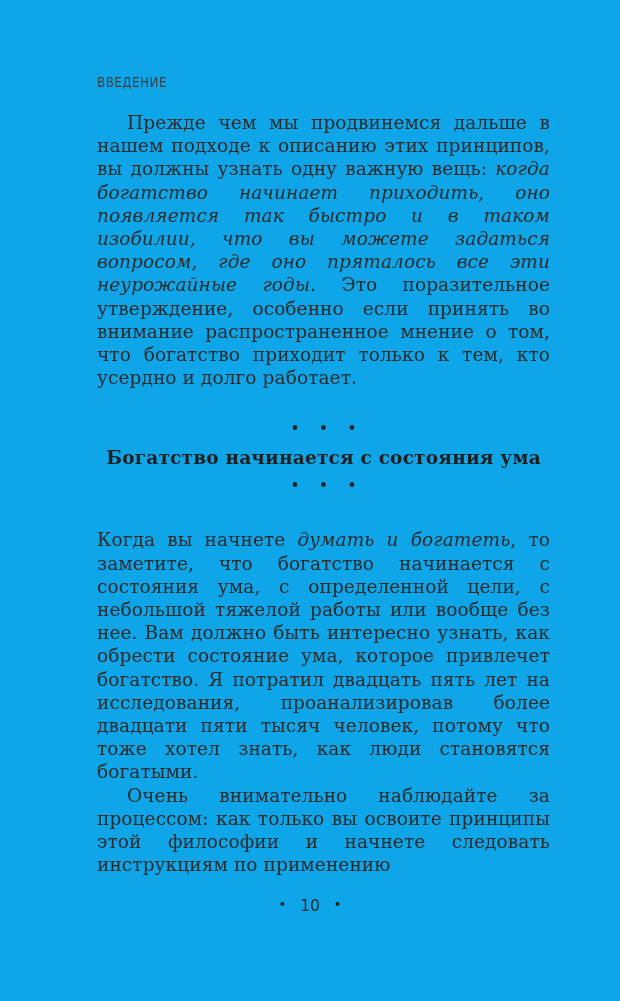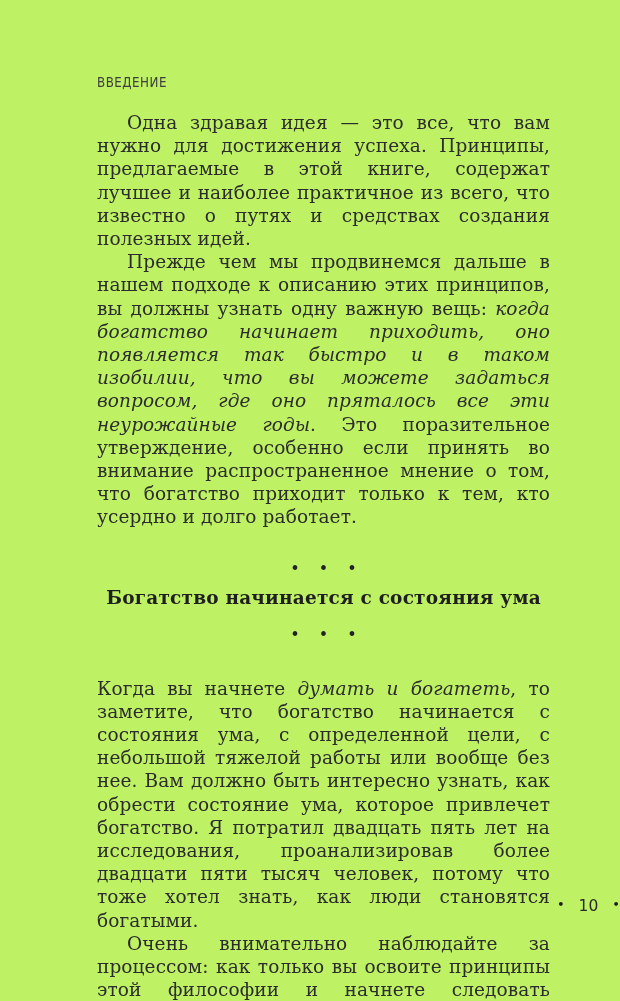--- a/index.html
+++ b/index.html
@@ -1,20 +1,20 @@
 <!DOCTYPE html>
 <html lang="ru"><head>
 <meta charset="utf-8">
 <style>
   html, body { margin: 0; padding: 0; }
   .page {
     position: relative;
     width: 620px;
     height: 1001px;
-    background: #bef264;
+    background: #0ea5e9;
     box-sizing: border-box;
     padding: 74px 70px 0 97px;
     font-family: "DejaVu Serif", "Liberation Serif", serif;
     color: #2c2c2c;
     overflow: hidden;
   }
   .running-header {
     font-family: "DejaVu Sans", "Liberation Sans", sans-serif;
     font-size: 14.5px;
     font-weight: 400;
@@ -45,30 +45,30 @@
     line-height: 18px;
     letter-spacing: 19px;
     padding-left: 19px;
     color: #222;
   }
   .section-heading {
     display: block;
     font-size: 18.5px;
     font-weight: bold;
     line-height: 26px;
-    margin: 7px 0 15px 0;
+    margin: 7px 0 6px 0;
     color: #1f1f1f;
     letter-spacing: 0.2px;
   }
   .page-footer {
     position: absolute;
     left: 0;
     right: 0;
     top: 896px;
-    text-align: right;
+    text-align: center;
     color: #222;
   }
   .page-footer .footer-bullet {
     font-size: 13px;
     vertical-align: 2px;
     color: #1c1c1c;
   }
   .page-footer .page-number {
     font-family: "DejaVu Sans", "Liberation Sans", sans-serif;
     font-size: 15.5px;
@@ -78,21 +78,20 @@
 </style>
 </head>
 <body>
 
 <div class="page">
 
   <div class="running-header">ВВЕДЕНИЕ</div>
 
   <div class="body-text">
 
-    <p class="indent"><span>Одна здравая идея — это все, что вам нужно для достижения успеха. Принципы, предлагаемые в этой книге, содержат лучшее и наиболее практичное из всего, что известно о путях и средствах создания полезных идей.</span></p>
 
     <p class="indent"><span>Прежде чем мы продвинемся дальше в нашем подходе к описанию этих принципов, вы должны узнать одну важную вещь: </span><span class="italic">когда богатство начинает приходить, оно появляется так быстро и в таком изобилии, что вы можете задаться вопросом, где оно пряталось все эти неурожайные годы</span><span>. Это поразительное утверждение, особенно если принять во внимание распространенное мнение о том, что богатство приходит только к тем, кто усердно и долго работает.</span></p>
 
     <div class="section-divider">
       <span class="dots">•••</span>
       <span class="section-heading">Богатство начинается с состояния ума</span>
       <span class="dots">•••</span>
     </div>
 
     <p><span>Когда вы начнете </span><span class="italic">думать и богатеть</span><span>, то заметите, что богатство начинается с состояния ума, с определенной цели, с небольшой тяжелой работы или вообще без нее. Вам должно быть интересно узнать, как обрести состояние ума, которое привлечет богатство. Я потратил двадцать пять лет на исследования, проанализировав более двадцати пяти тысяч человек, потому что тоже хотел знать, как люди становятся богатыми.</span></p>

